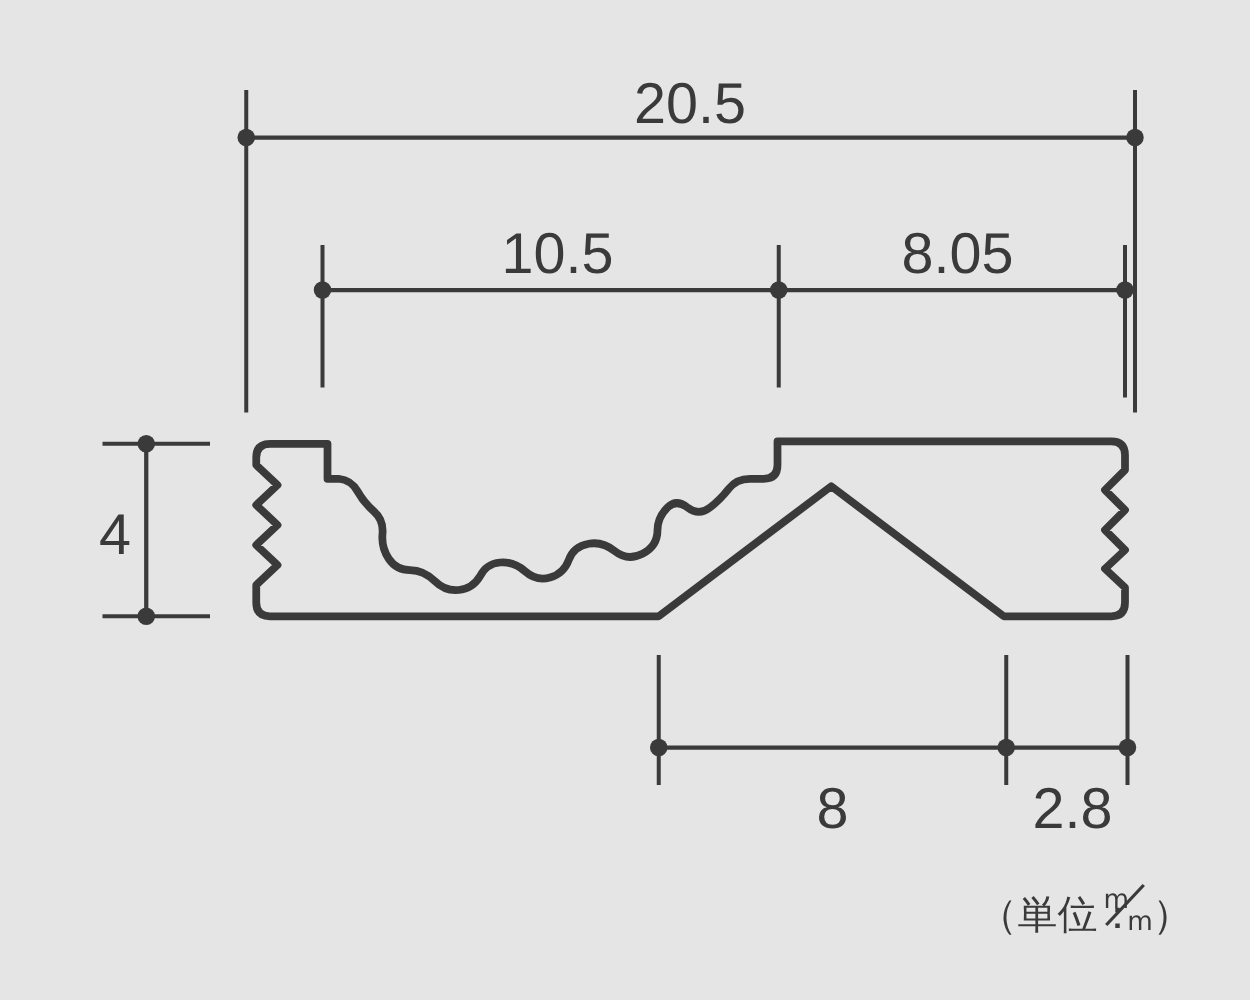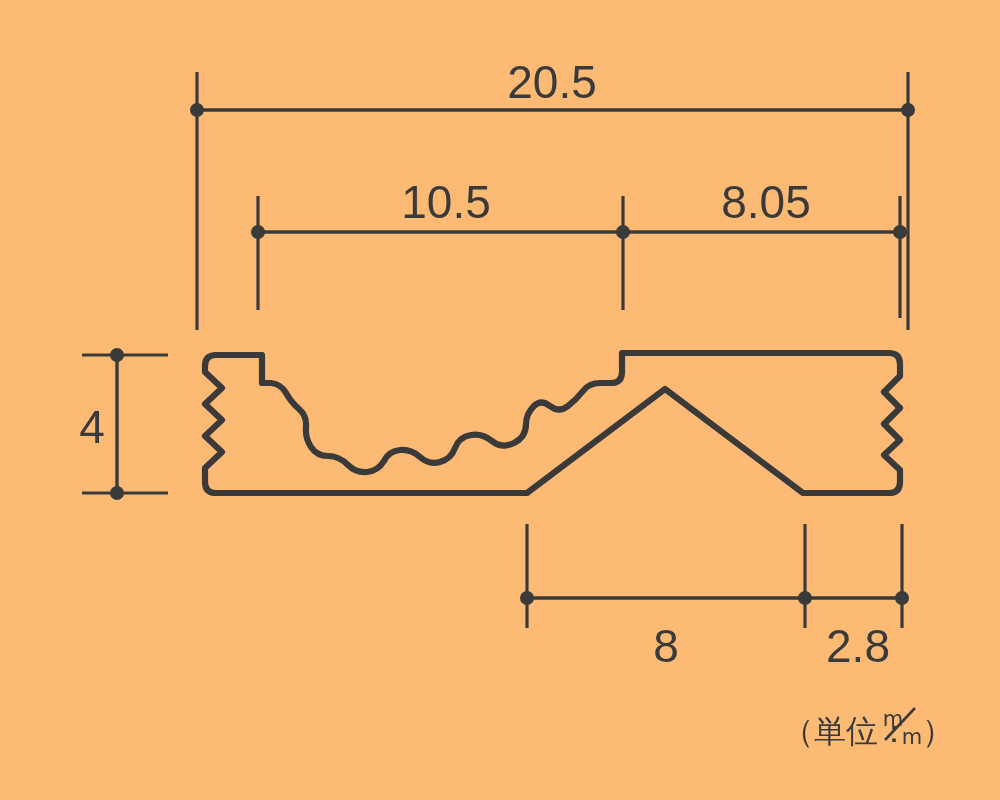--- a/index.html
+++ b/index.html
@@ -11,21 +11,21 @@
   body {
     width: 1000px;
     height: 800px;
     overflow: hidden;
     font-family: "Liberation Sans", "DejaVu Sans", sans-serif;
   }
   #drawing-root {
     position: relative;
     width: 1000px;
     height: 800px;
-    background: #fdba74;
+    background: #e5e5e5;
   }
   svg#drawing-svg {
     position: absolute;
     top: 0;
     left: 0;
     width: 1000px;
     height: 800px;
     display: block;
   }
   .dim-text {

